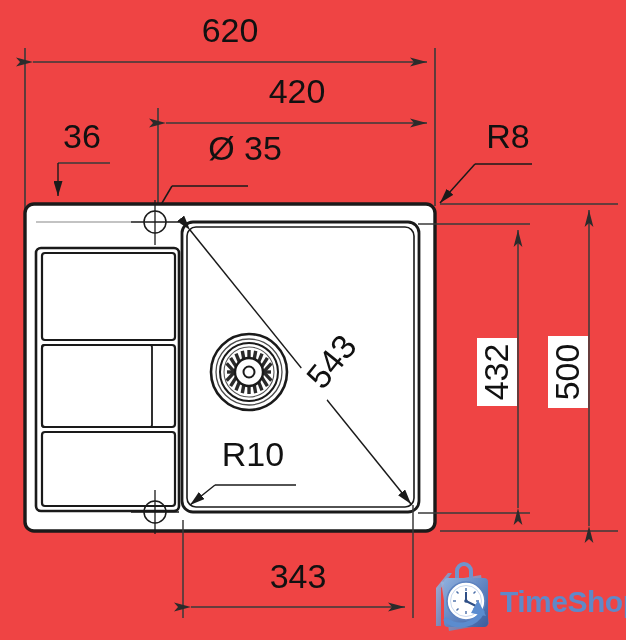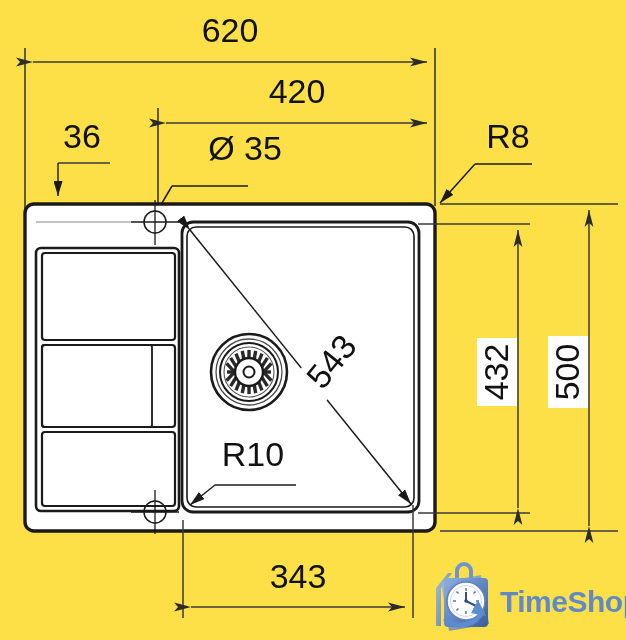--- a/index.html
+++ b/index.html
@@ -1,18 +1,18 @@
 <!DOCTYPE html>
 <html><head>
 <meta charset="utf-8">
 <style>
   html,body{margin:0;padding:0;background:#ffffff;}
   body{width:626px;height:640px;overflow:hidden;
        font-family:"Liberation Sans", sans-serif;}
-  #stage{position:relative;width:626px;height:640px;background:#fde047;}
+  #stage{position:relative;width:626px;height:640px;background:#ef4444;}
   svg{display:block;}
   .dimtext{font-family:"Liberation Sans", sans-serif;font-size:34px;fill:#111;}
   .logotext{font-family:"Liberation Sans", sans-serif;font-size:30px;
             font-weight:bold;fill:#6089c8;letter-spacing:-0.5px;}
 </style>
 </head>
 <body>
 
 <div id="stage">
 

